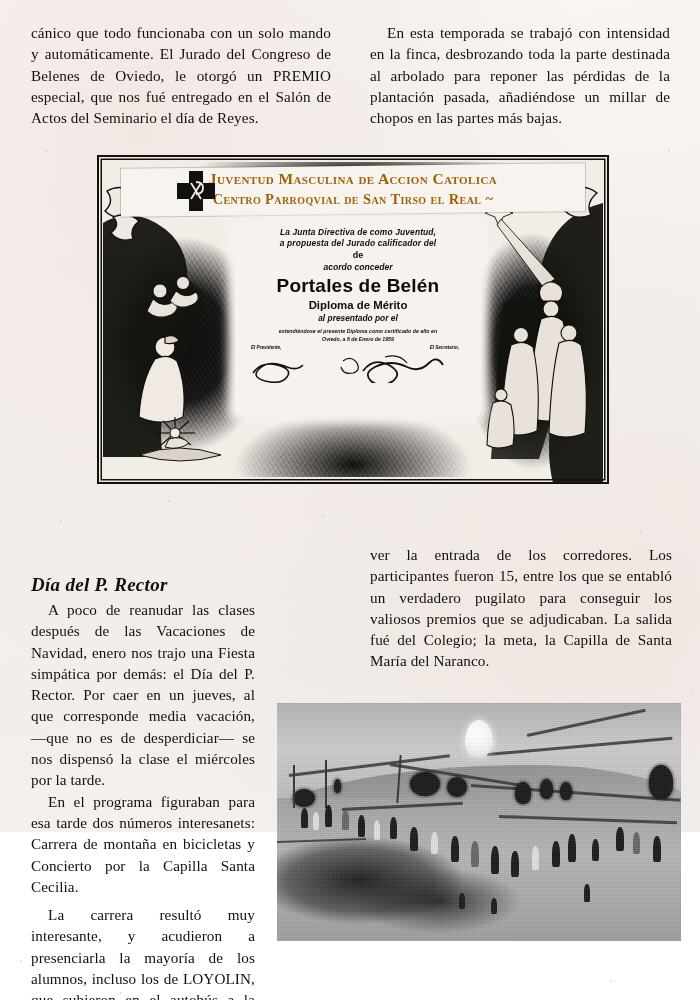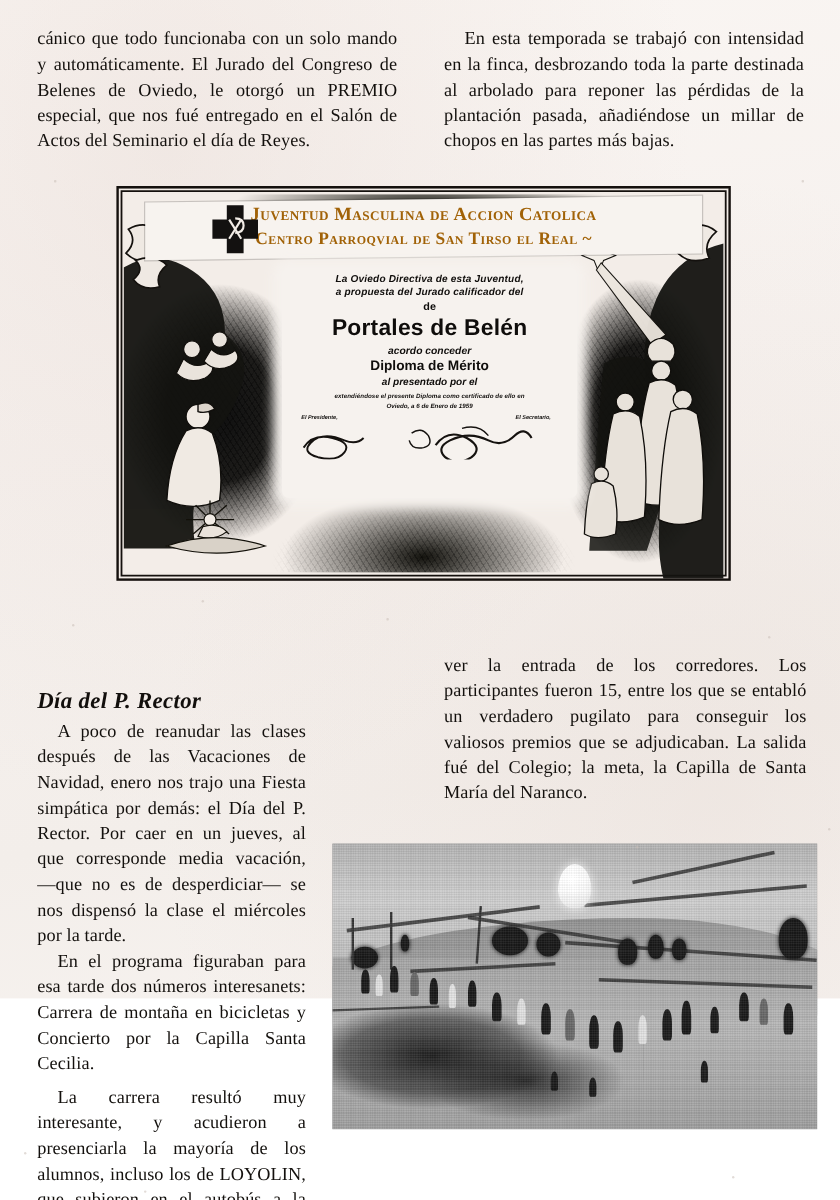--- a/index.html
+++ b/index.html
@@ -327,25 +327,25 @@
       <svg id="dip-cross" width="42" height="44" viewBox="0 0 42 44">
         <path d="M15 3 L27 3 L27 15 L39 15 L39 29 L27 29 L27 41 L15 41 L15 29 L3 29 L3 15 L15 15 Z" fill="#131110" stroke="#131110" stroke-width="2"></path>
         <g stroke="#f2ece6" stroke-width="1.8" fill="none">
           <path d="M16 14 L26 30"></path>
             <path d="M26 14 L16 30"></path>
           <path d="M21 13 q7 0 7 6 q0 6 -7 6"></path>
         </g>
       </svg>
 
       <div id="dip-panel">
-        <div class="dp dp-l1">La Oviedo Directiva de esta Juventud,</div>
+        <div class="dp dp-l1">La Junta Directiva de como Juventud,</div>
         <div class="dp dp-l2">a propuesta del Jurado calificador del</div>
         <div class="dp dp-de">de</div>
+        <div class="dp dp-l3">acordo conceder</div>
         <div class="dp dp-big2">Portales de Belén</div>
-        <div class="dp dp-l3">acordo conceder</div>
         <div class="dp dp-l4">Diploma de Mérito</div>
         <div class="dp dp-l5">al presentado por el</div>
         <div class="dp dp-fine">extendiéndose el presente Diploma como certificado de ello en</div>
         <div class="dp dp-fine2">Oviedo, a 6 de Enero de 1959</div>
 
         <div class="dp-sig-row">
           <div class="dp dp-sig-label sig-pres">El Presidente,</div>
           <div class="dp dp-sig-label sig-secr">El Secretario,</div>
           <svg width="246" height="32" viewBox="0 0 246 32" style="position:absolute;left:0;top:6px;">
             <path class="sig-ink" d="M18 22 q8 -12 24 -8 q16 4 10 12 q-6 8 -22 4 q-14 -4 -6 -12 q10 -10 28 -2 q10 4 16 -2" stroke-width="1.6"></path>

